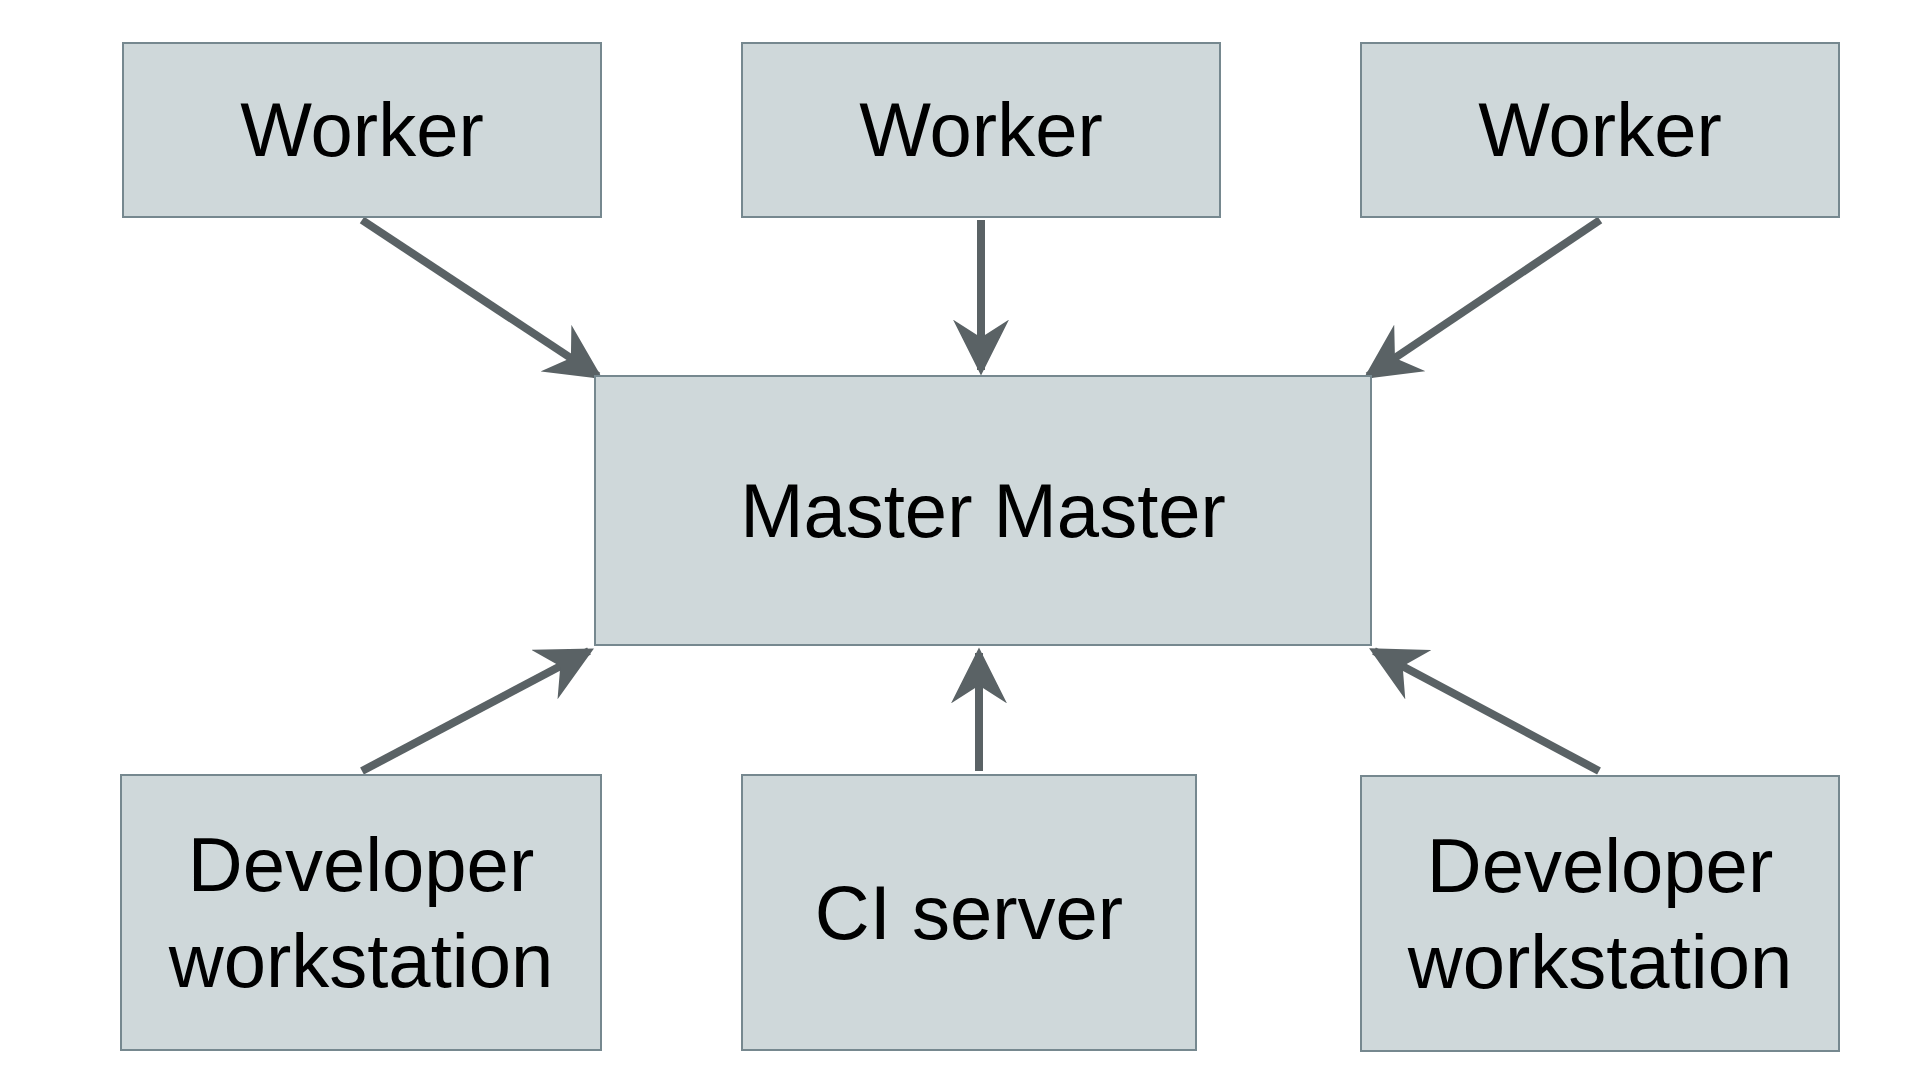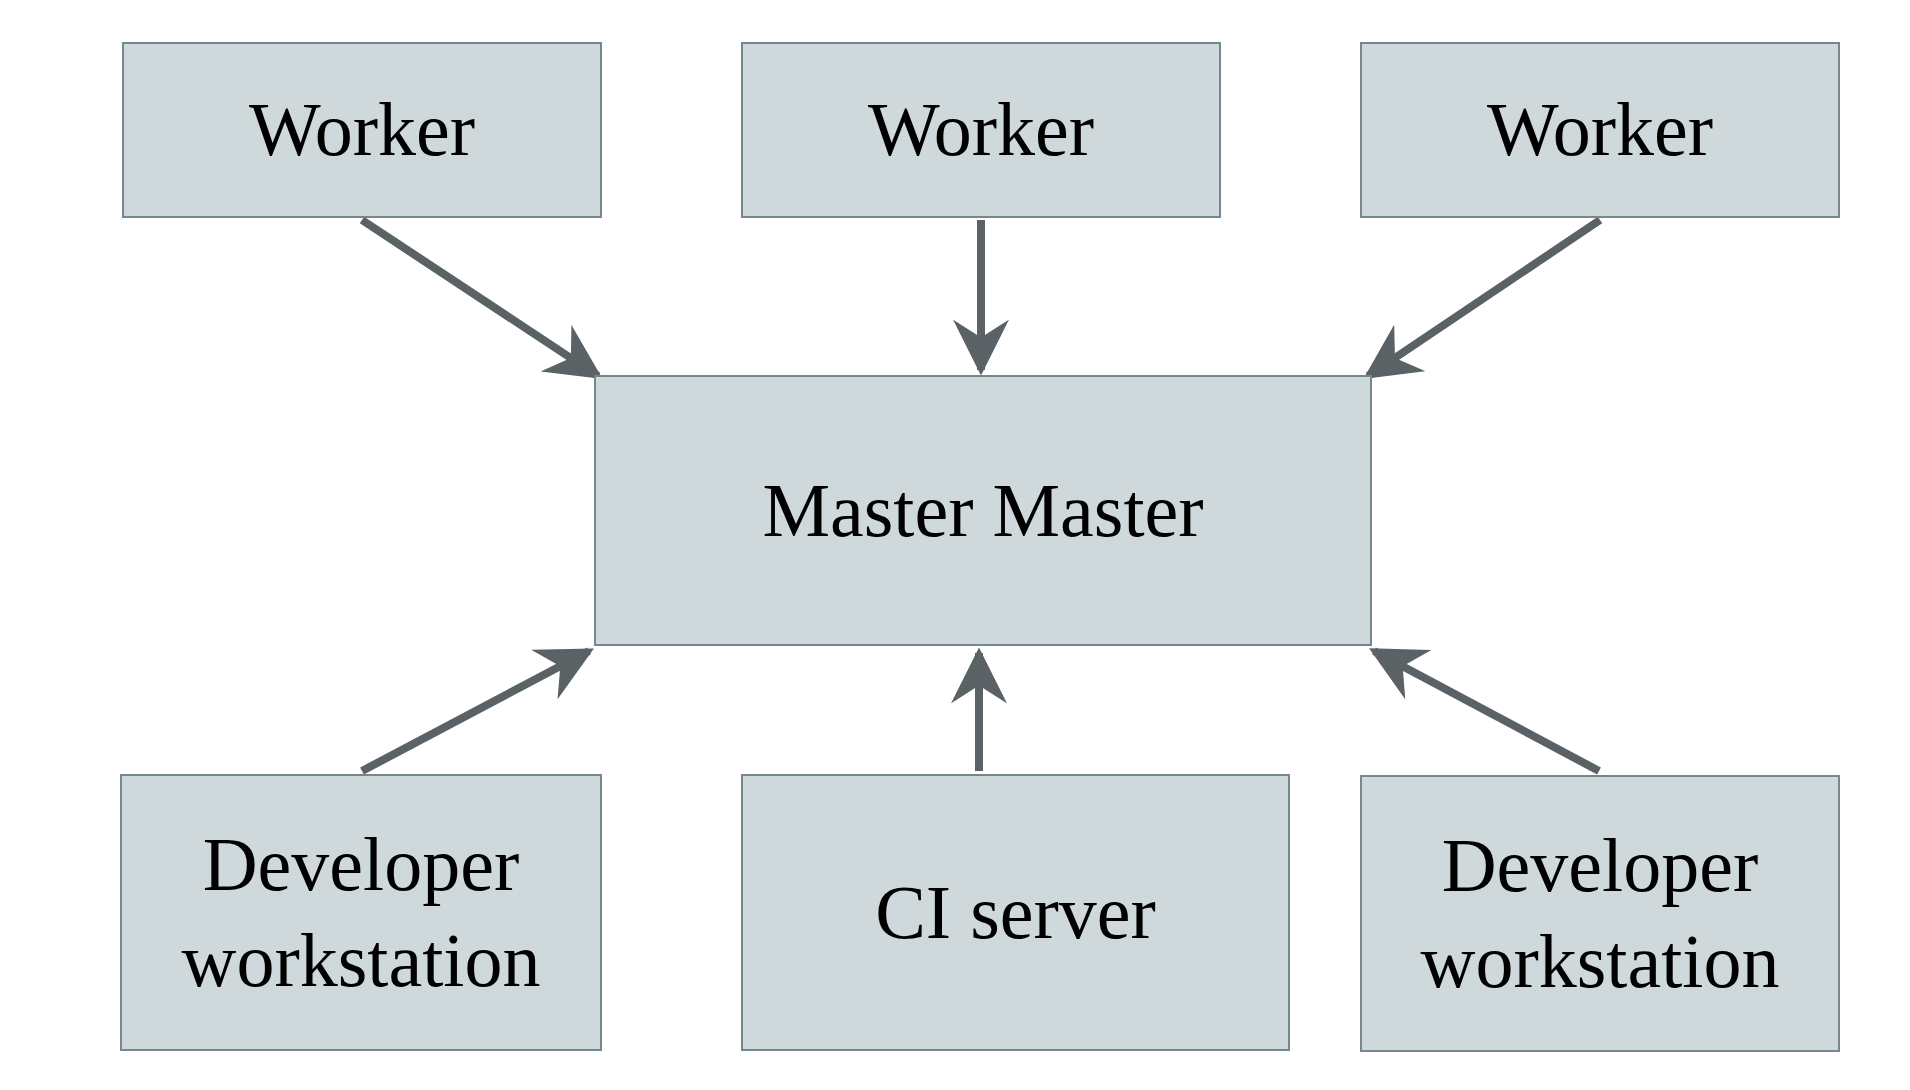--- a/index.html
+++ b/index.html
@@ -6,21 +6,21 @@
     margin: 0;
     padding: 0;
     background: var(--background, #ffffff);
   }
   .canvas {
     position: relative;
     width: 1910px;
     height: 1090px;
     background: var(--background, #ffffff);
     overflow: hidden;
-    font-family: Liberation Serif, serif;
+    font-family: Liberation Sans, sans-serif;
   }
   .connectors {
     position: absolute;
     left: 0;
     top: 0;
     width: 1910px;
     height: 1090px;
     display: block;
   }
   .connectors line {
@@ -43,21 +43,21 @@
     font-size: 76px;
     line-height: 1.26;
     padding: 0 28px;
     letter-spacing: 0;
   }
   .node-worker-1     { left: 122px;  top: 42px;  width: 480px; height: 176px; }
   .node-worker-2     { left: 741px;  top: 42px;  width: 480px; height: 176px; }
   .node-worker-3     { left: 1360px; top: 42px;  width: 480px; height: 176px; }
   .node-build-master { left: 594px;  top: 375px; width: 778px; height: 271px; }
   .node-dev-left     { left: 120px;  top: 774px; width: 482px; height: 277px; }
-  .node-ci-server    { left: 741px;  top: 774px; width: 549px; height: 277px; }
+  .node-ci-server    { left: 741px;  top: 774px; width: 456px; height: 277px; }
   .node-dev-right    { left: 1360px; top: 775px; width: 480px; height: 277px; }
 </style>
 </head>
 <body>
 
 <div class="canvas">
 
   <svg class="connectors" viewBox="0 0 1910 1090" xmlns="http://www.w3.org/2000/svg" aria-hidden="true">
     <defs>
       <marker id="arrowhead" viewBox="0 0 10 10" refX="9" refY="5" markerWidth="7" markerHeight="7" orient="auto" markerUnits="strokeWidth">

